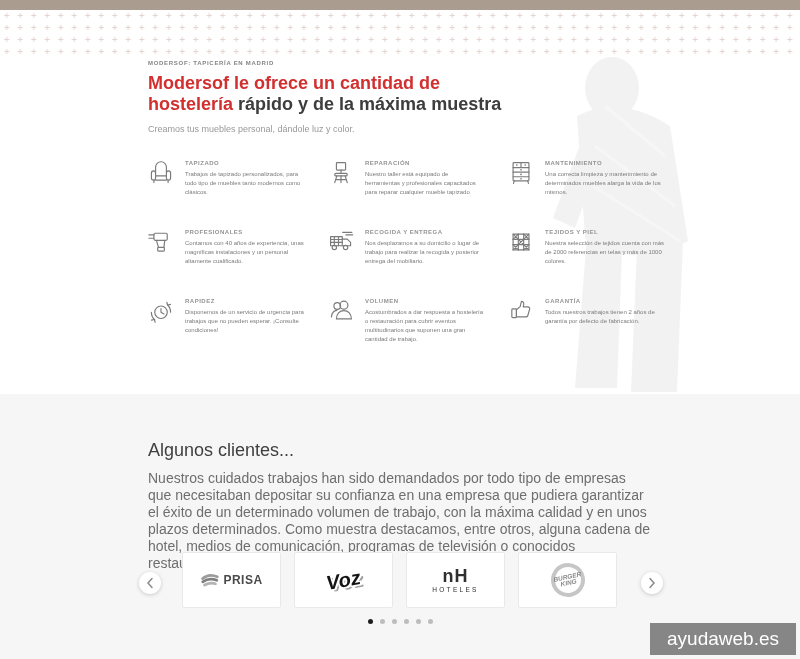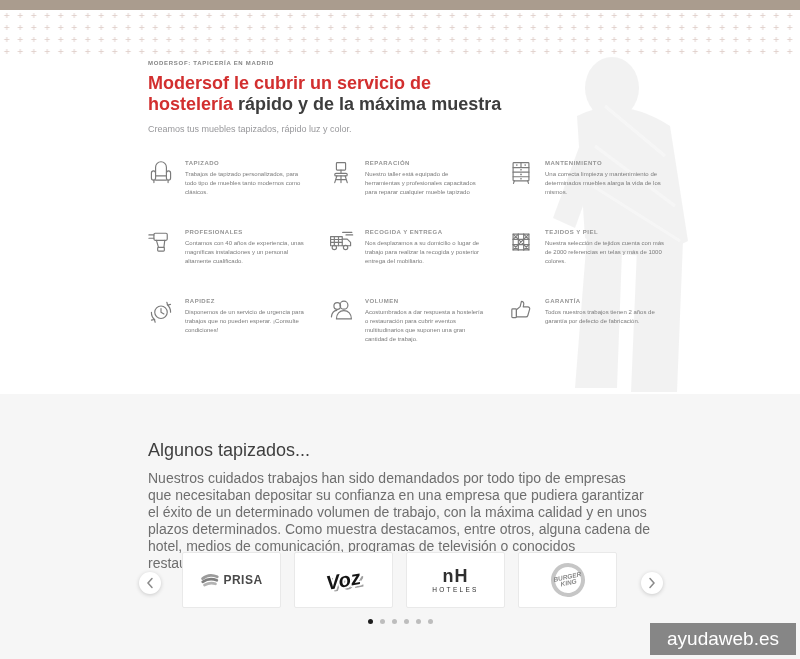--- a/index.html
+++ b/index.html
@@ -85,24 +85,24 @@
       <path d="M122 212 L116 356 L162 356 L168 205 Z"></path>
       <path d="M70 95 L38 182 L60 192 L86 120 Z"></path>
     </g>
     <g stroke="#fff" stroke-width="3" opacity="0.35">
       <path d="M90 70 L150 120 M80 110 L160 170 M78 150 L165 205" fill="none"></path>
     </g>
   </svg>
 
   <div class="hero-content">
     <div class="eyebrow">MODERSOF: TAPICERÍA EN MADRID</div>
-    <h1 class="title"><span class="red">Modersof le cubrir un servicio de</span><br>
+    <h1 class="title"><span class="red">Modersof le ofrece un cantidad de</span><br>
       <span class="red">hostelería</span><span> rápido y de la máxima muestra</span>
     </h1>
-    <div class="subtitle">Creamos tus muebles tapizados, rápido luz y color.</div>
+    <div class="subtitle">Creamos tus muebles personal, dándole luz y color.</div>
   </div>
 
   <div class="services">
 
     <div class="service">
       <span class="icn">
         <svg viewBox="0 0 36 36">
             <path d="M11.5 17v-6a6.5 6.5 0 0 1 13 0v6"></path>
             <rect x="6.5" y="15.5" width="5" height="11" rx="2.5"></rect>
             <rect x="24.5" y="15.5" width="5" height="11" rx="2.5"></rect>
@@ -230,21 +230,21 @@
       </span>
       <div class="s-text">
         <div class="s-title">GARANTÍA</div>
         <div class="s-desc">Todos nuestros trabajos tienen 2 años de garantía por defecto de fabricación.</div>
       </div>
     </div>
 
   </div>
 
   <div class="clients">
-    <h2>Algunos tapizados...</h2>
+    <h2>Algunos clientes...</h2>
     <p>Nuestros cuidados trabajos han sido demandados por todo tipo de empresas que necesitaban depositar su confianza en una empresa que pudiera garantizar el éxito de un determinado volumen de trabajo, con la máxima calidad y en unos plazos determinados. Como muestra destacamos, entre otros, alguna cadena de hotel, medios de comunicación, programas de televisión o conocidos restaurantes.</p>
 
     <div class="nav-arrow left">
       <svg width="8" height="12" viewBox="0 0 8 12">
           <polyline points="6,1.5 2,6 6,10.5" stroke="#8a8a8a" stroke-width="1.5" fill="none" stroke-linecap="round"></polyline>
         </svg>
     </div>
 
     <div class="carousel-cards">
 

